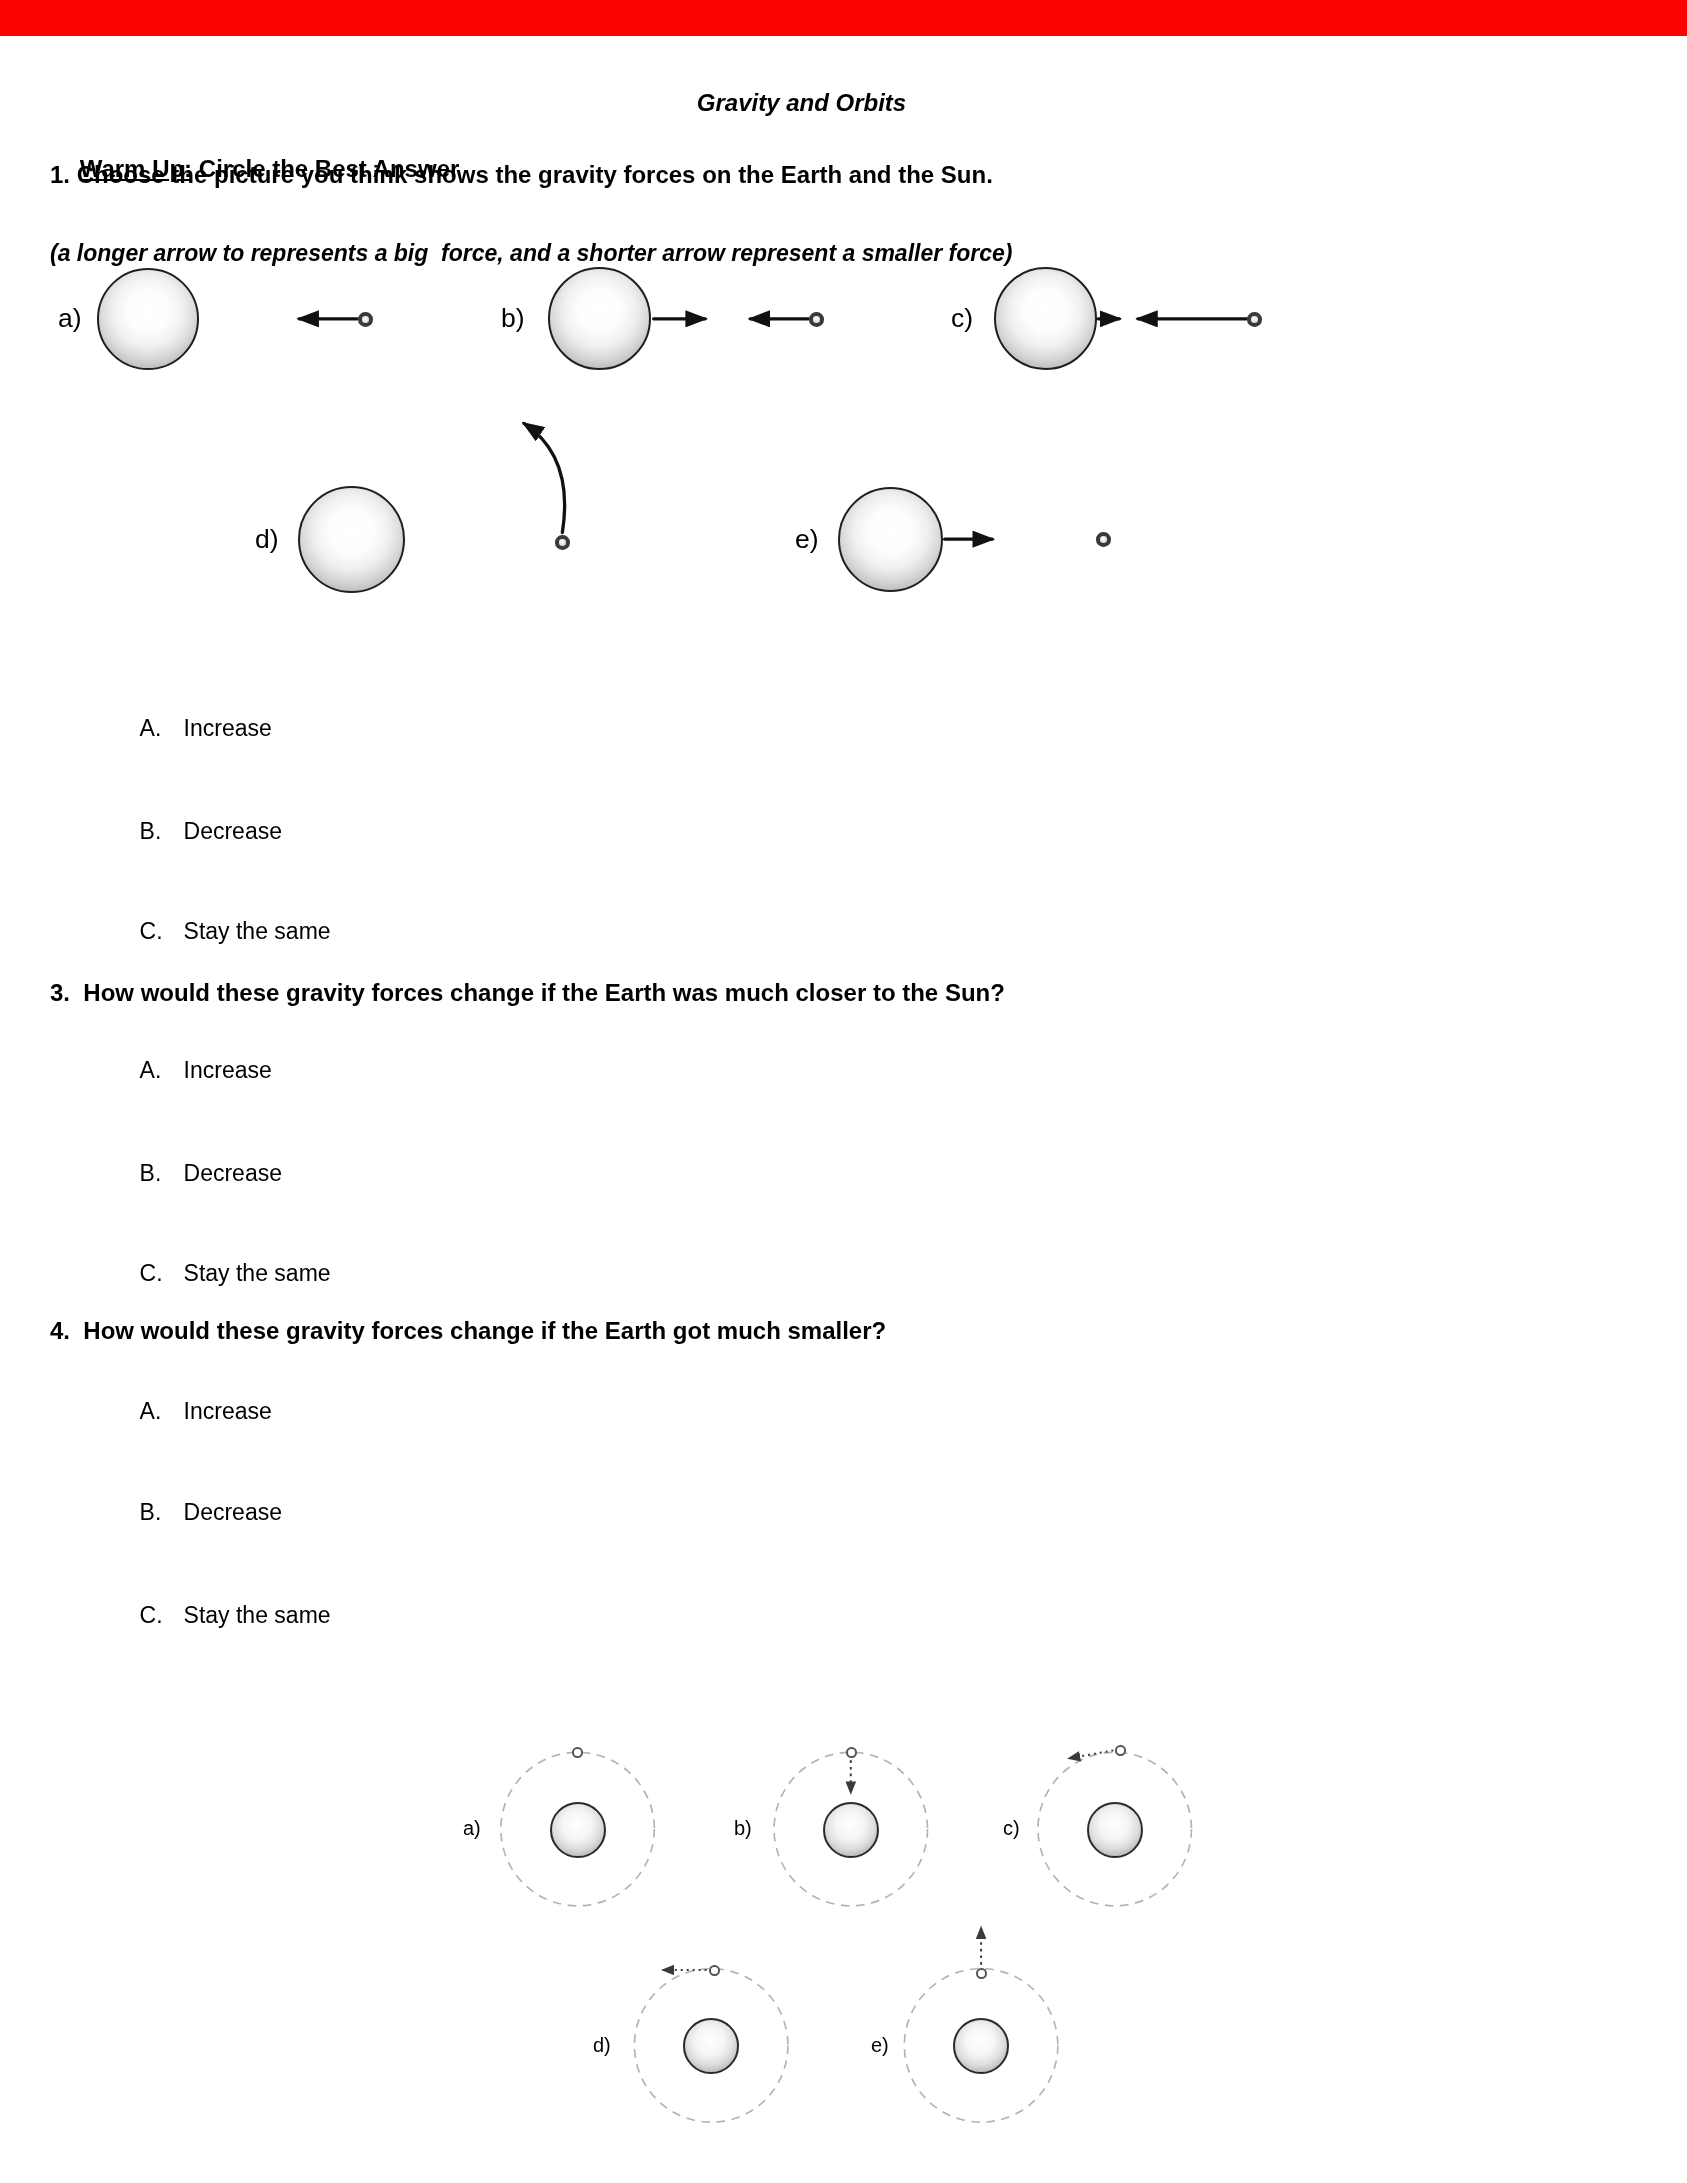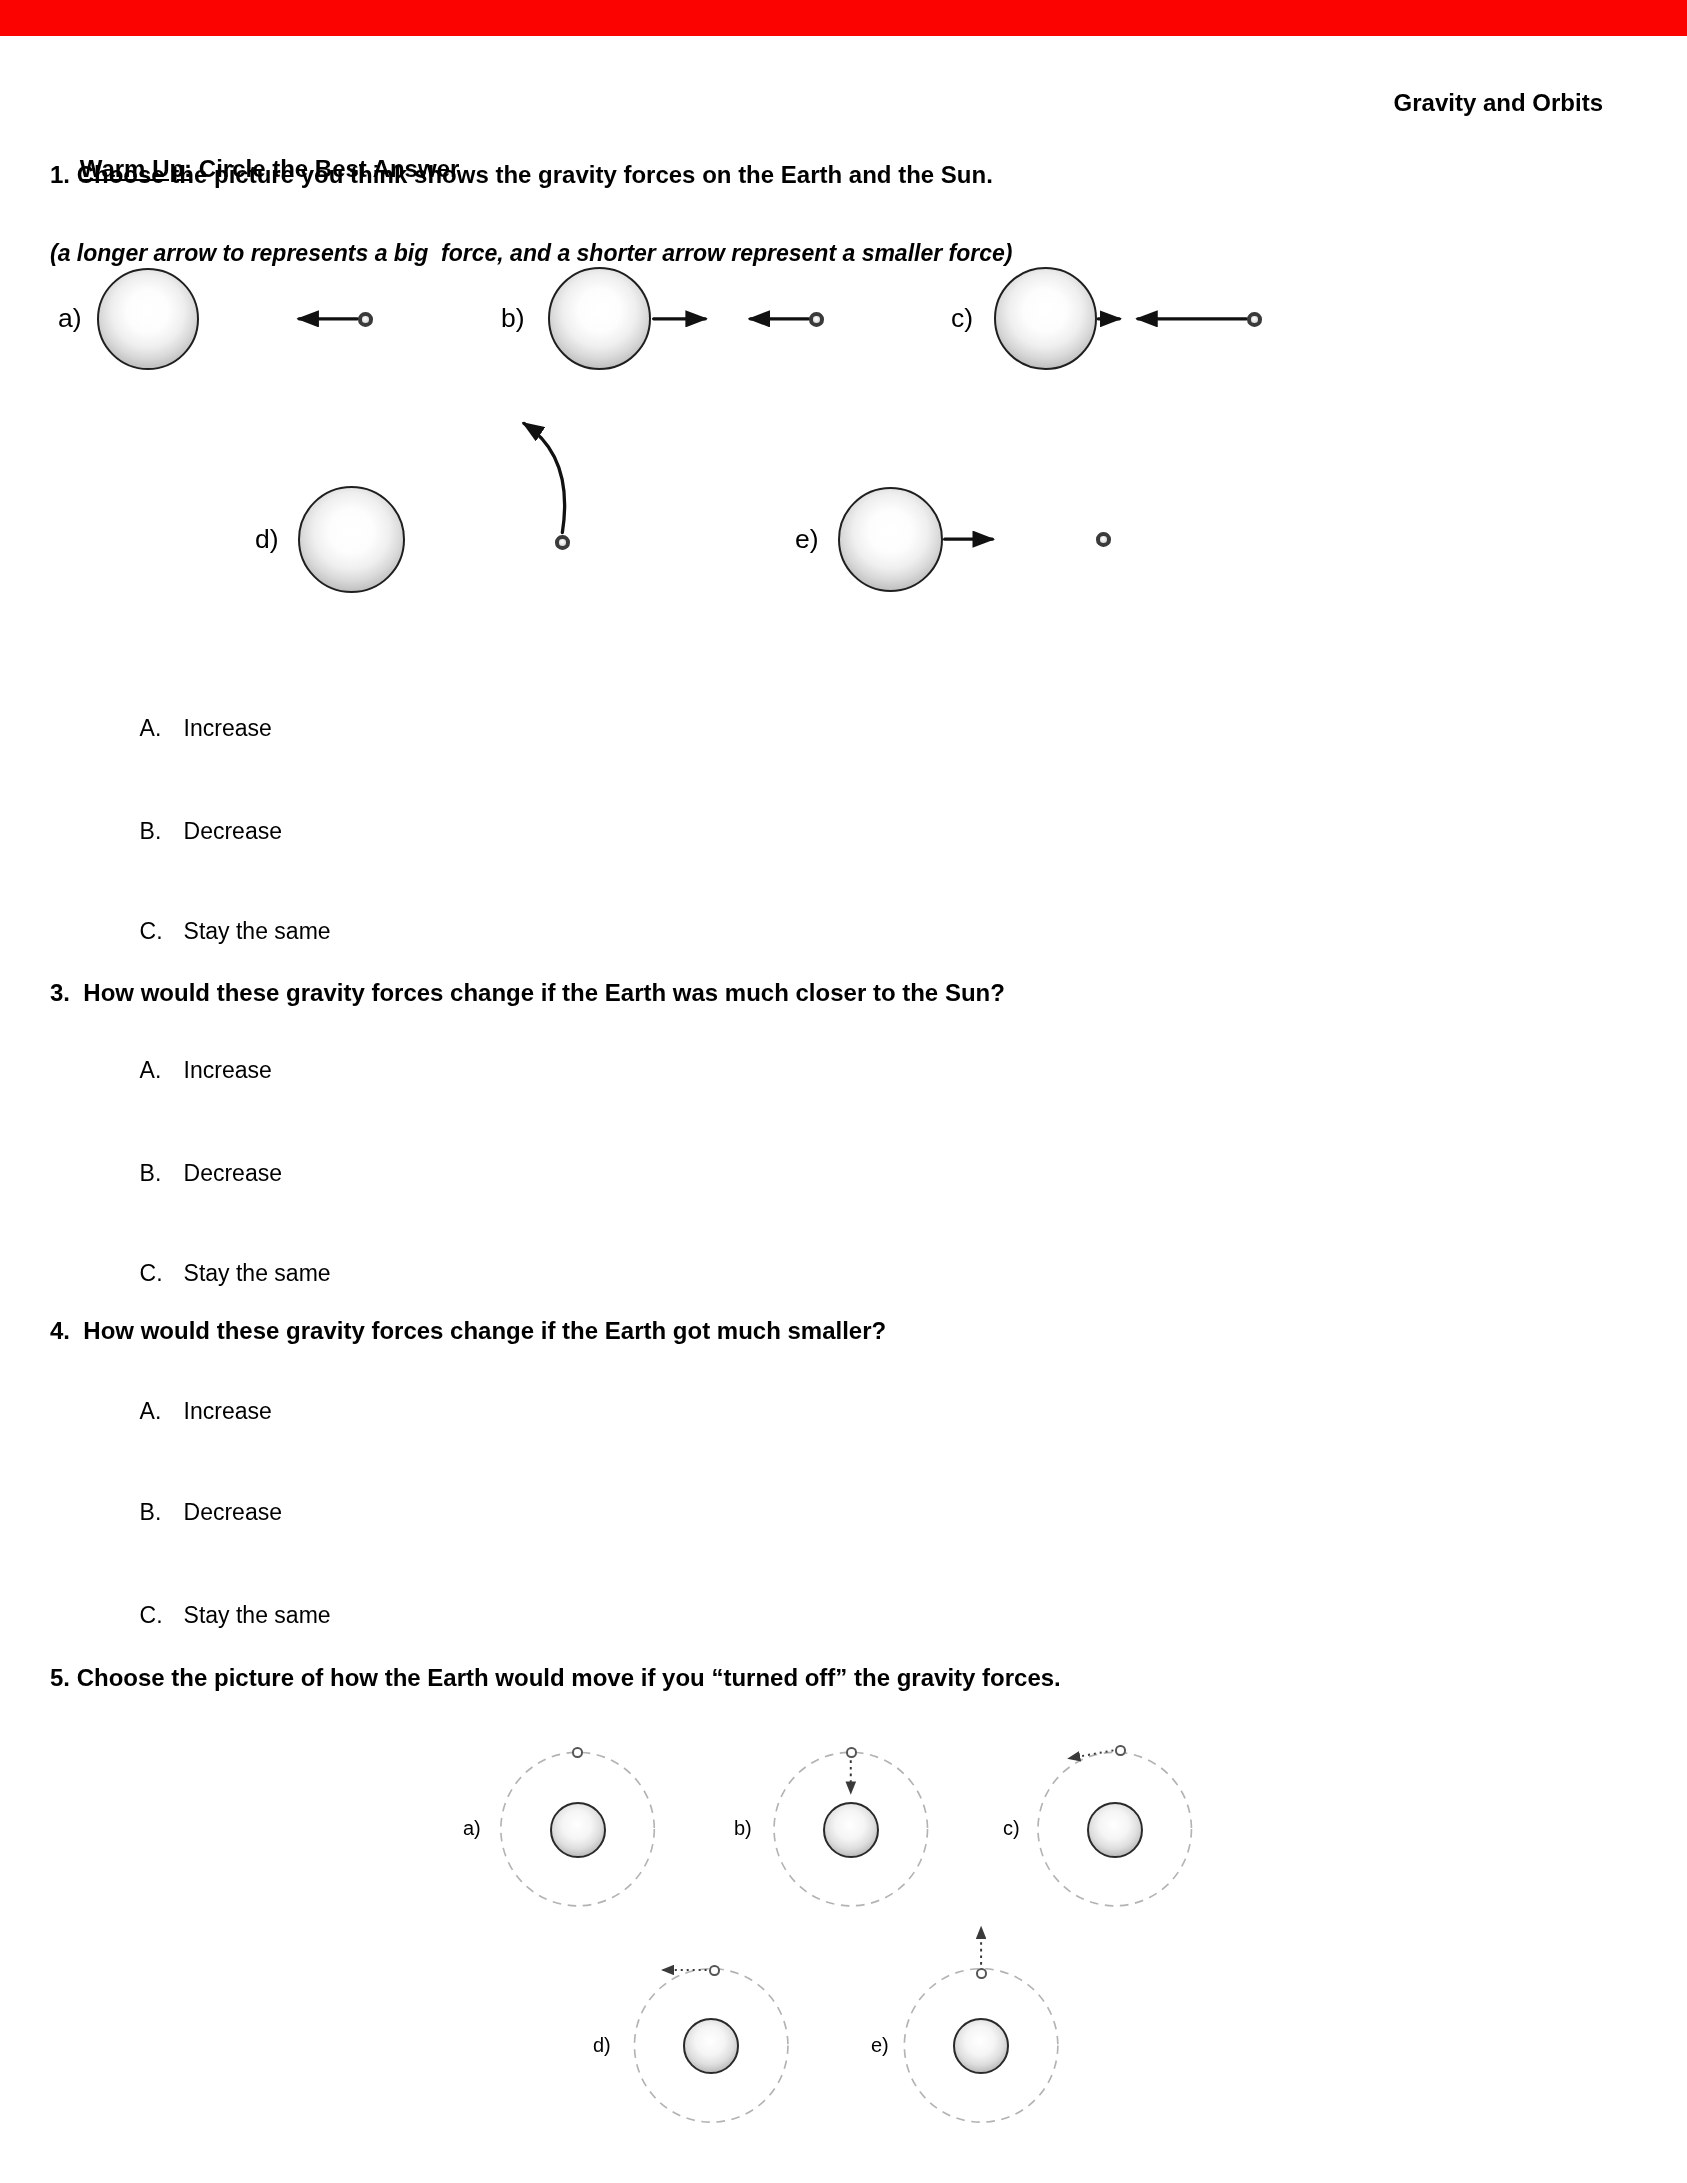--- a/index.html
+++ b/index.html
@@ -11,21 +11,21 @@
     font-family: "Liberation Sans", sans-serif;
     color: #000;
     overflow: hidden;
   }
   .topbar {
     position: absolute;
     left: 0; top: 0;
     width: 1687px; height: 36px;
   }
   .t { position: absolute; white-space: pre-wrap; line-height: 1.2; }
-  .title { left: 0; top: 89px; width: 1603px; text-align: right; font-size: 24px; font-weight: 700; }
+  .title { left: 0; top: 89px; width: 1603px; text-align: center; font-size: 24px; font-weight: 700; font-style: italic; }
   .warm { font-size: 24px; font-weight: 700; }
   .warm .ul { text-decoration: underline; }
   .q { font-size: 24px; font-weight: 700; }
   .note { font-size: 23px; font-weight: 700; font-style: italic; margin-top: 43px; }
   .opt { font-size: 23px; }
   .opt .letter { display: inline-block; min-width: 44px; }
   .dlabel { position: absolute; font-size: 26.5px; z-index: 3; }
   .dlabel5 { position: absolute; font-size: 20px; z-index: 3; }
   .sphere {
     position: absolute; border-radius: 50%; box-sizing: border-box; z-index: 2;
@@ -152,21 +152,20 @@
   <div class="t opt" style="left:114px; top:1370px;">
     <span class="letter">A.</span><span>Increase</span>
   </div>
   <div class="t opt" style="left:114px; top:1471px;">
     <span class="letter">B.</span><span>Decrease</span>
   </div>
   <div class="t opt" style="left:114px; top:1574px;">
     <span class="letter">C.</span><span>Stay the same</span>
   </div>
 
-  <div class="t q" style="left:50px; top:1664px;">5. Choose the picture of how the Earth would move if you “turned off” the gravity forces.</div>
 
   <div class="dlabel5" style="left:463px;  top:1817px;">a)</div>
   <div class="dlabel5" style="left:734px; top:1817px;">b)</div>
   <div class="dlabel5" style="left:1003px; top:1817px;">c)</div>
   <div class="dlabel5" style="left:593px;  top:2034px;">d)</div>
   <div class="dlabel5" style="left:871px; top:2034px;">e)</div>
 
   <div class="planet" style="left:550px;  top:1802px; width:56px; height:56px;"></div>
   <div class="planet" style="left:823px; top:1802px; width:56px; height:56px;"></div>
   <div class="planet" style="left:1087px; top:1802px; width:56px; height:56px;"></div>

